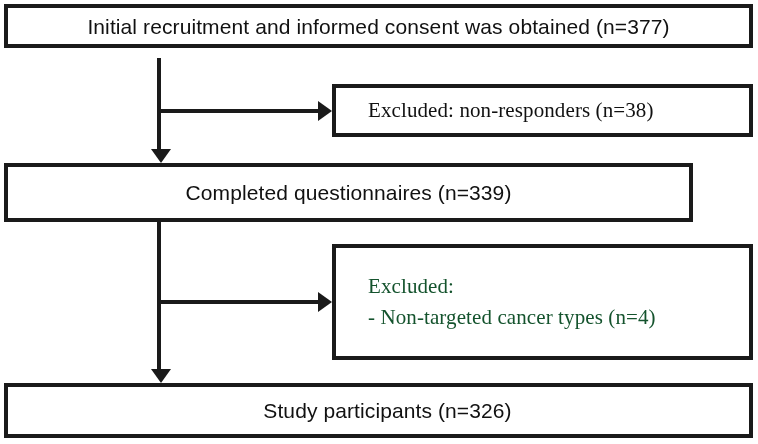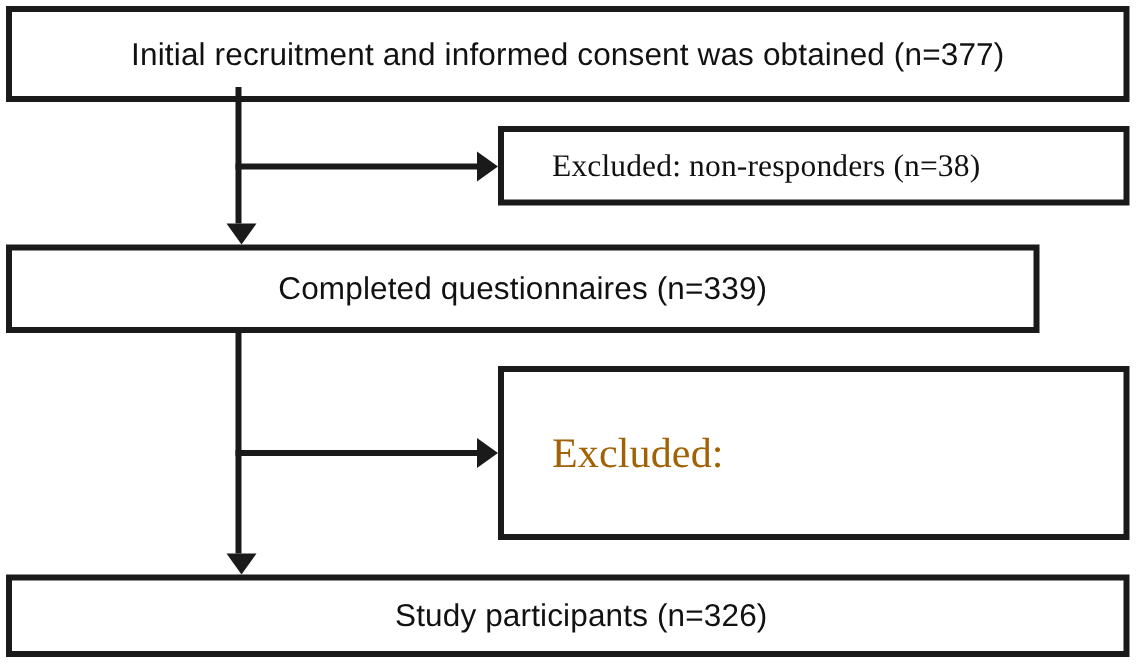--- a/index.html
+++ b/index.html
@@ -33,32 +33,32 @@
   }
   .box-label {
     font-size: 21px;
     line-height: 1.0;
     color: #111111;
     white-space: nowrap;
     letter-spacing: 0.1px;
   }
   .multiline {
     display: block;
-    font-size: 28px;
+    font-size: 21px;
     line-height: 31px;
-    color: #a16207;
+    color: #14532d;
     white-space: nowrap;
     letter-spacing: 0.1px;
   }
   .multiline .ml-line {
     display: block;
   }
 
   
-  #box-initial      { left: 4px;   top: 4px;   width: 749px; height: 64px; }
+  #box-initial      { left: 4px;   top: 4px;   width: 749px; height: 44px; }
   #box-excl-1       { left: 332px; top: 84px;  width: 421px; height: 53px; }
   #box-completed    { left: 4px;   top: 163px; width: 689px; height: 59px; }
   #box-excl-2       { left: 332px; top: 244px; width: 421px; height: 116px; }
   #box-participants { left: 4px;   top: 383px; width: 749px; height: 55px; padding-left: 18px; }
 
   
   .vline {
     position: absolute;
     width: 4px;
     background: #1a1a1a;
@@ -124,20 +124,21 @@
 
   <div class="vline" id="vline-2"></div>
   <div class="arrow-down" id="arrowd-2"></div>
 
   <div class="hline" id="hline-2"></div>
   <div class="arrow-right" id="arrowr-2"></div>
 
   <div class="box left-text" id="box-excl-2">
     <span class="multiline">
       <span class="ml-line">Excluded:</span>
+      <span class="ml-line">- Non-targeted cancer types (n=4)</span>
     </span>
   </div>
 
   <div class="box center-text" id="box-participants">
     <span class="box-label">Study participants (n=326)</span>
   </div>
 
 </div>
 
 </body></html>

